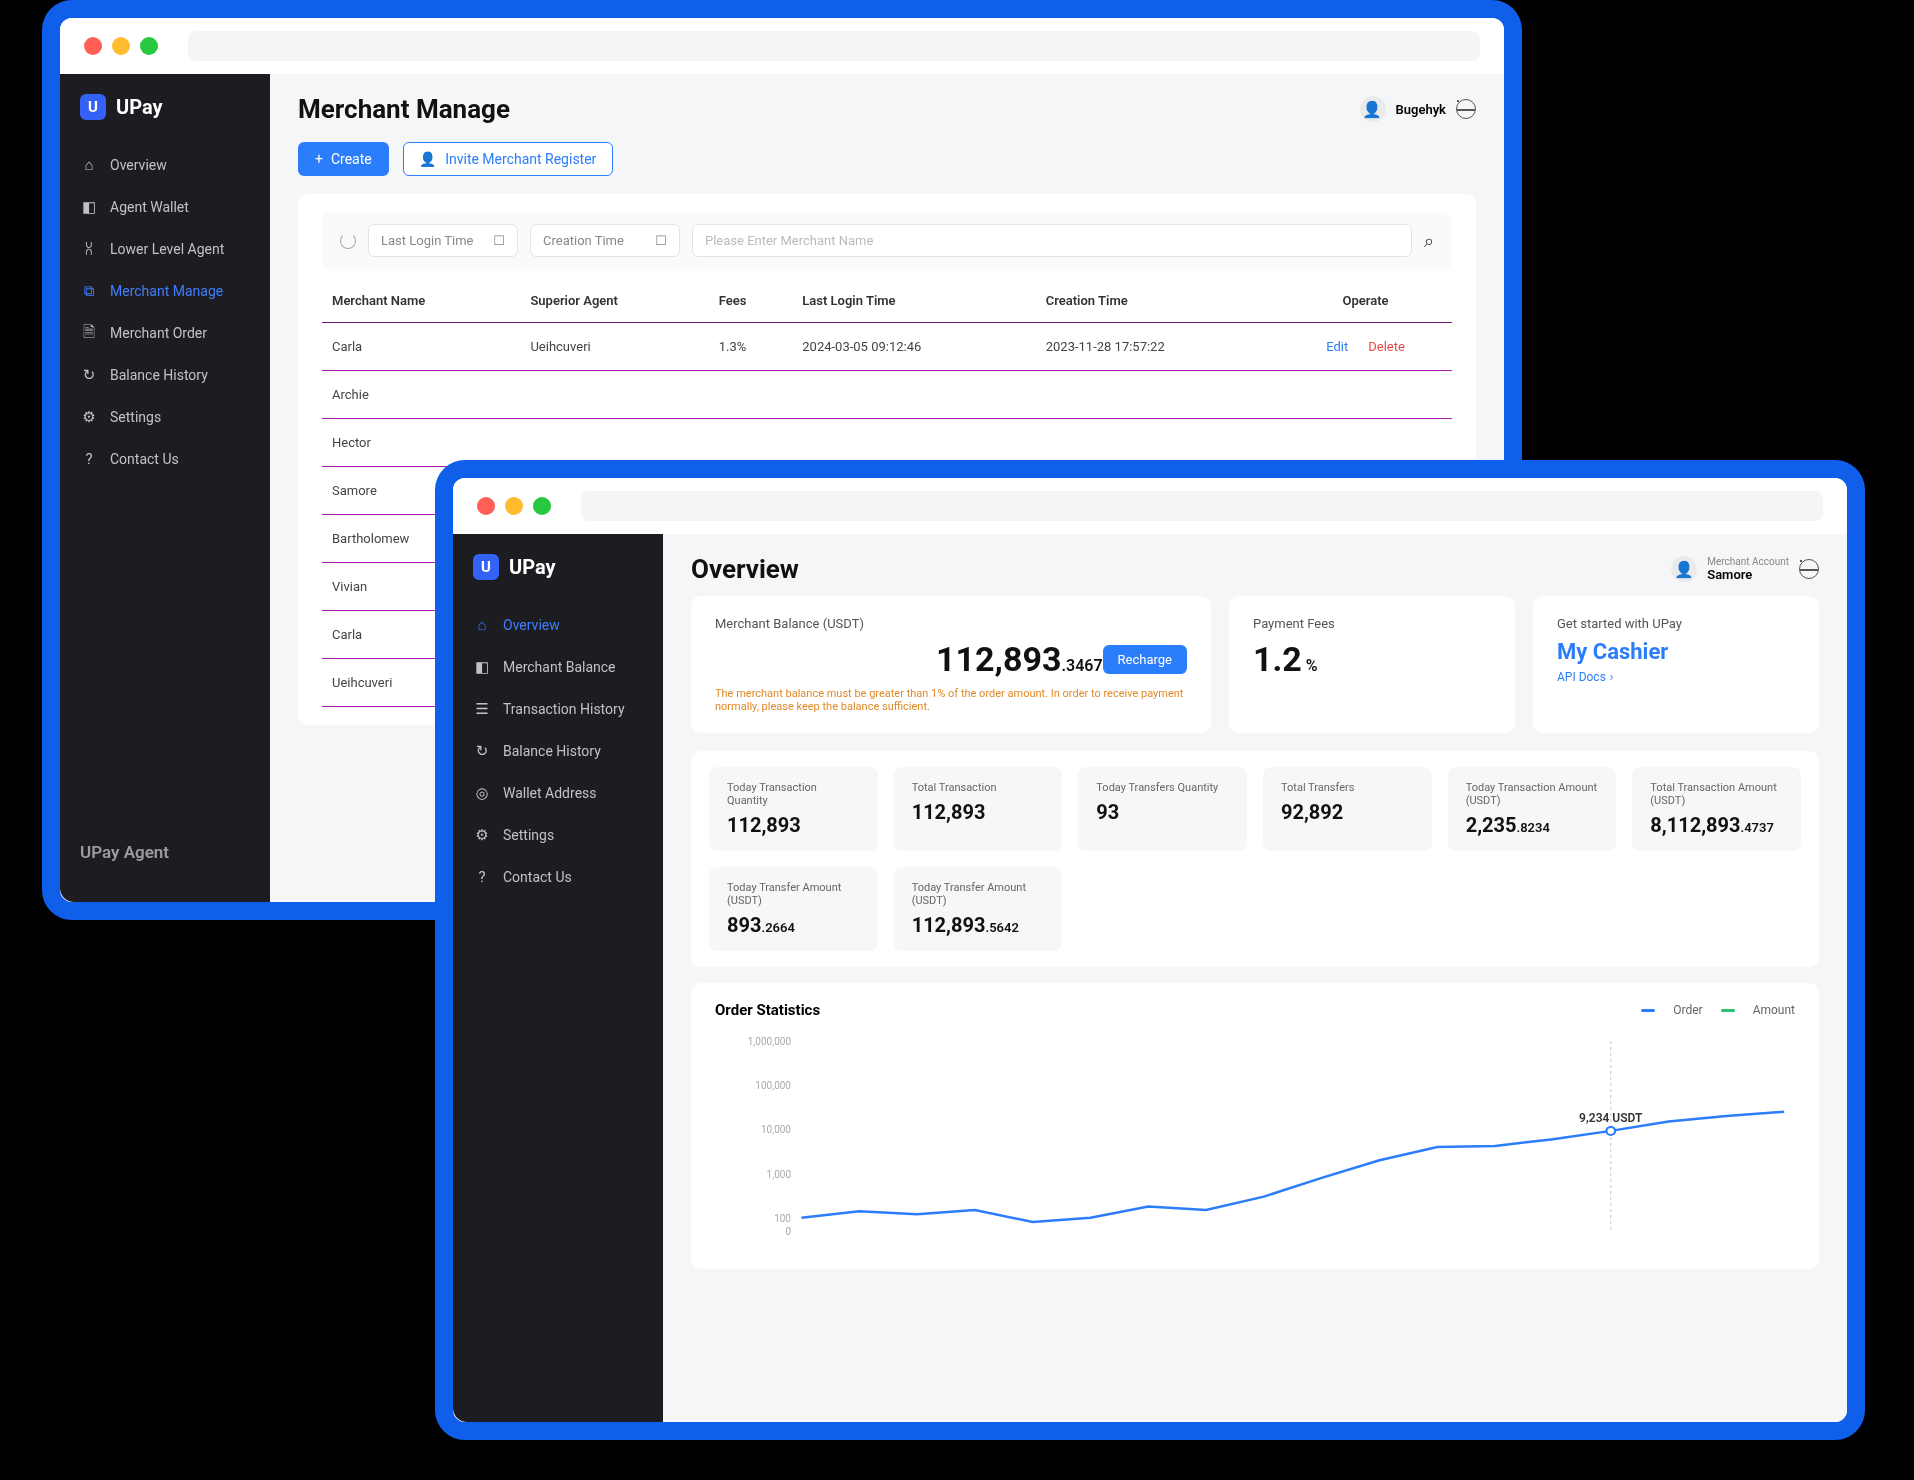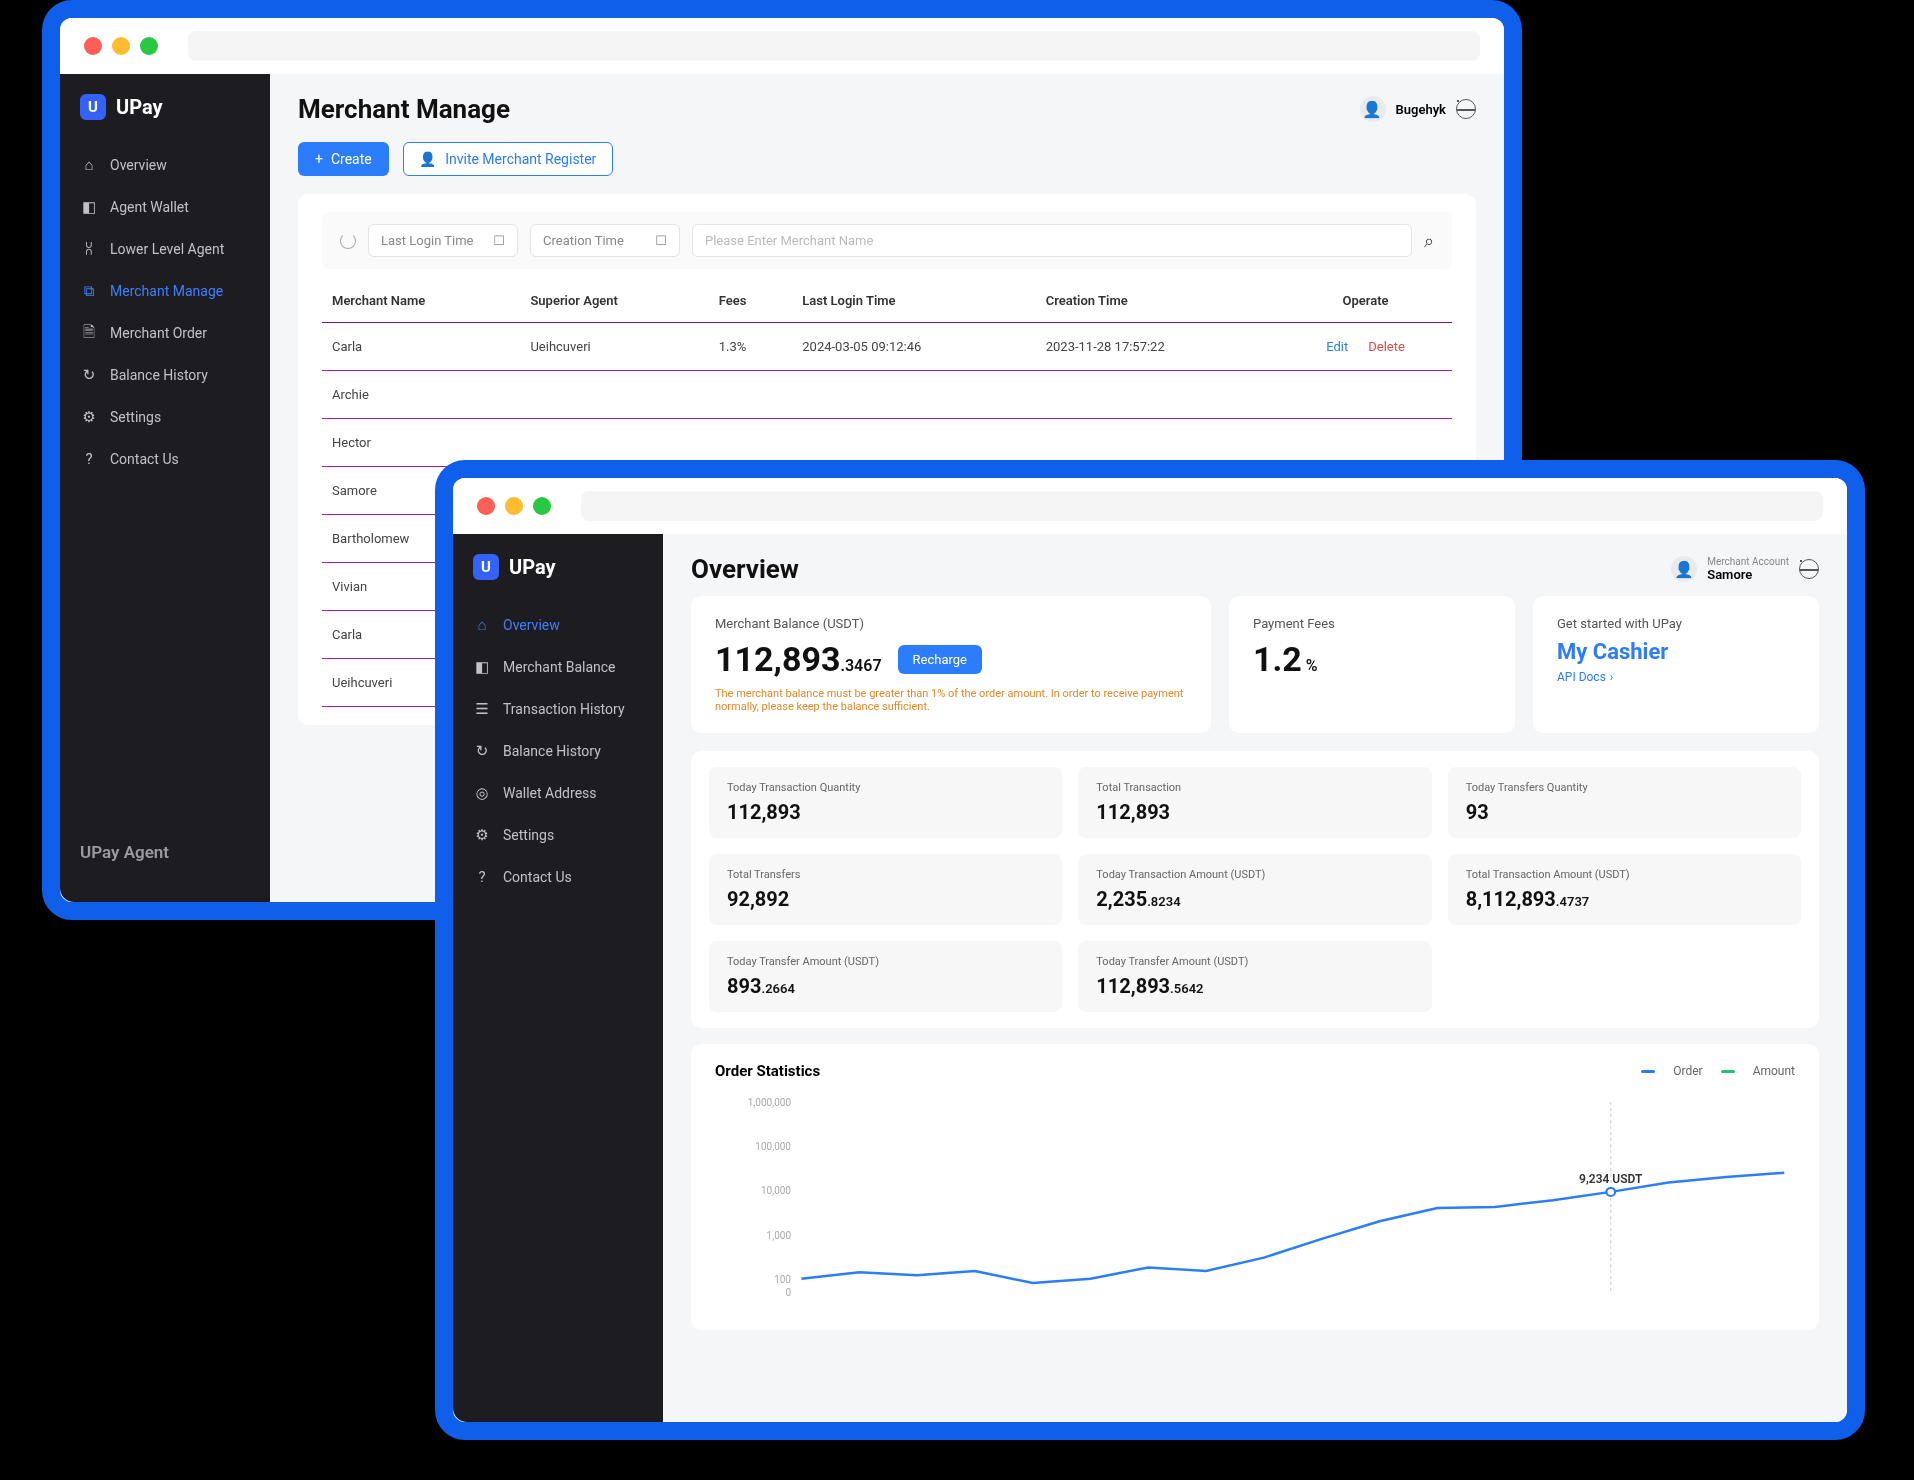--- a/index.html
+++ b/index.html
@@ -42,25 +42,25 @@
   .tbl td{padding:16px 10px;color:#444;border-bottom:1px solid #a21caf;}
   .op-edit{color:#2c7dfb;margin-right:20px;cursor:pointer;}
   .op-del{color:#e54949;cursor:pointer;}
   .panel{background:#fff;border-radius:10px;padding:18px 24px;}
   
   .cards3{display:grid;grid-template-columns: 2fr 1.1fr 1.1fr;gap:18px;margin-bottom:18px;}
   .card{background:#fff;border-radius:10px;padding:20px 24px;}
   .card .label{font-size:13px;color:#555;margin-bottom:8px;}
   .bigval{font-size:34px;font-weight:700;color:#111;display:inline;}
   .bigval .dec{font-size:16px;font-weight:600;}
-  .rechargeRow{display:flex;align-items:center;gap:16px;}
+  .rechargeRow{display:flex;align-items:center;justify-content:flex-end;}
   .warn{font-size:11px;color:#e08a2a;margin-top:8px;}
   .mycashier{font-size:22px;font-weight:700;color:#2c7dfb;}
   .apidocs{font-size:12px;color:#2c7dfb;display:flex;align-items:center;gap:4px;margin-top:6px;}
-  .stat-grid{display:grid;grid-template-columns:repeat(3,1fr);gap:16px;}
+  .stat-grid{display:grid;grid-template-columns:repeat(6,1fr);gap:16px;}
   .stat{background:#f7f7f8;border-radius:8px;padding:14px 18px;}
   .stat .lbl{font-size:11px;color:#666;margin-bottom:6px;}
   .stat .val{font-size:20px;font-weight:700;color:#111;}
   .stat .dec{font-size:13px;font-weight:600;}
   .chartblock{background:#fff;border-radius:10px;padding:18px 24px;margin-top:16px;}
   .chart-head{display:flex;align-items:center;}
   .chart-title{font-size:15px;font-weight:700;}
   .legend{margin-left:auto;display:flex;gap:18px;font-size:12px;color:#666;}
   .legend .item{display:flex;align-items:center;gap:18px;}
   .legswatch{width:14px;height:3px;border-radius:2px;}

